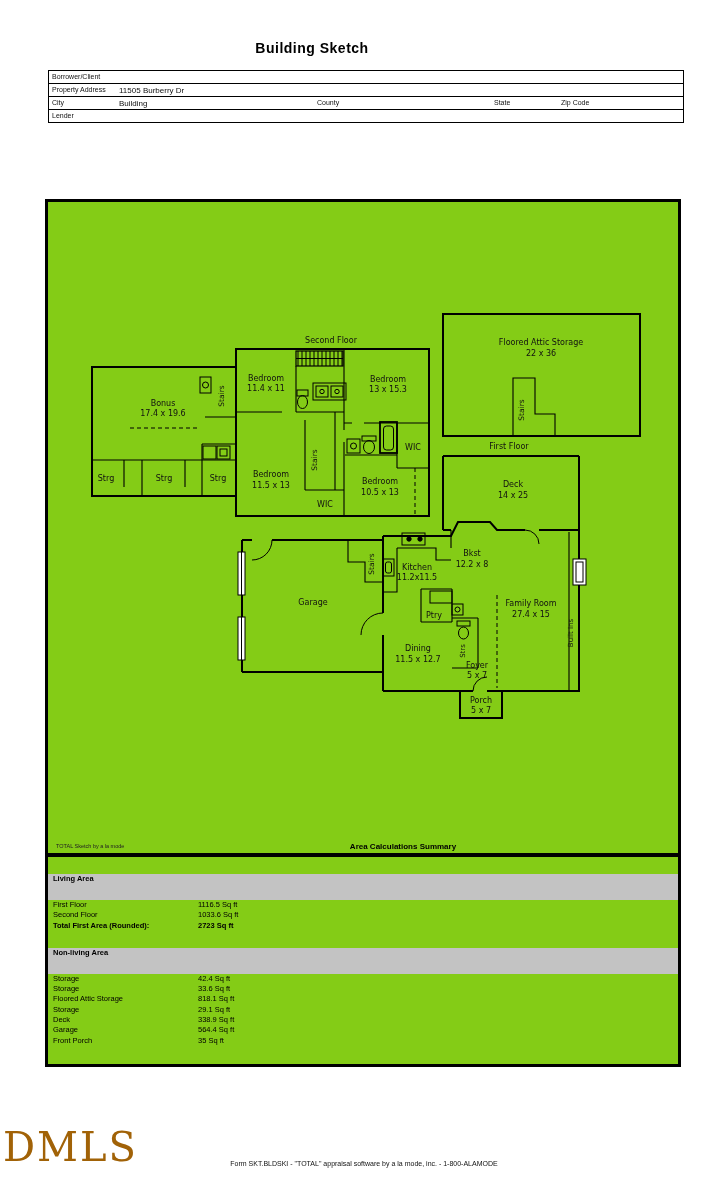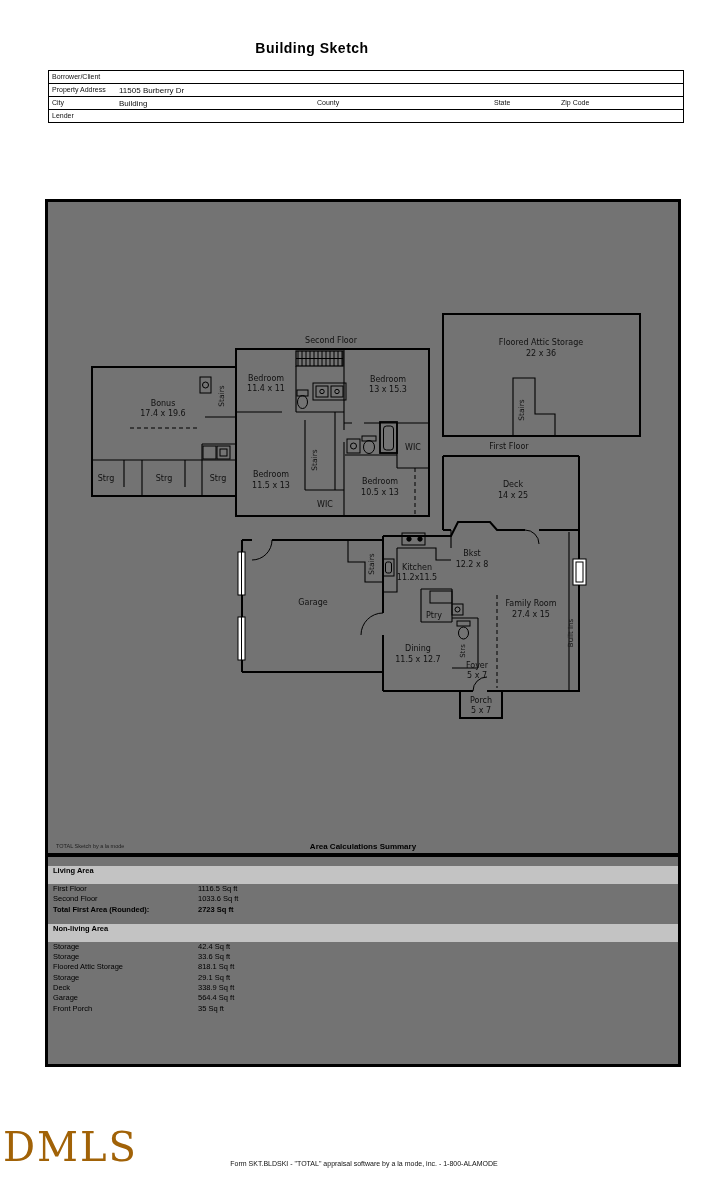--- a/index.html
+++ b/index.html
@@ -8,29 +8,29 @@
   
   .form-table{position:absolute;left:48px;top:70px;width:636px;border:1px solid #000;box-sizing:border-box;}
   .form-row{position:relative;height:12px;border-bottom:1px solid #000;font-size:7px;}
   .form-row:last-child{border-bottom:none;}
   .f-label{position:absolute;top:2px;left:3px;font-size:7px;color:#111;}
   .f-val{position:absolute;top:2px;left:70px;font-size:8px;color:#111;}
   .f-county{position:absolute;top:2px;left:268px;}
   .f-state{position:absolute;top:2px;left:445px;}
   .f-zip{position:absolute;top:2px;left:512px;}
   
-  .sketch-box{position:absolute;left:45px;top:199px;width:636px;height:868px;border:3px solid #000;box-sizing:border-box;background:#737373;}
+  .sketch-box{position:absolute;left:45px;top:199px;width:636px;height:868px;border:3px solid #000;box-sizing:border-box;background:#84cc16;}
   .sketch-box svg{position:absolute;left:0;top:0;}
   
   .summary{position:absolute;left:0;top:638px;width:630px;font-size:7.5px;}
   .sum-head{position:relative;height:13px;}
   .sum-brand{position:absolute;left:8px;top:3px;font-size:5.5px;color:#222;}
-  .sum-title{position:absolute;left:0;top:2px;width:100%;text-align:center;font-weight:bold;font-size:8px;}
+  .sum-title{position:absolute;left:0;top:2px;width:100%;text-align:center;font-weight:bold;font-size:8px;padding-left:40px;}
   .sum-bar{height:4px;background:#000;}
-  .sum-band{height:18px;line-height:10px;background:#c3c3c3;font-weight:bold;padding-left:5px;margin-top:9px;}
+  .sum-band{height:26px;line-height:10px;background:#c3c3c3;font-weight:bold;padding-left:5px;margin-top:17px;}
   .sum-row{position:relative;height:10.3px;line-height:10.3px;}
   .sum-row .lbl{position:absolute;left:5px;top:0;}
   .sum-row .val{position:absolute;left:150px;top:0;width:172px;text-align:left;}
   .sum-row.total{font-weight:bold;}
   
   .logo{position:absolute;left:3px;top:1124px;font-family:"DejaVu Serif",serif;font-size:40px;font-weight:normal;letter-spacing:2px;color:#a16207;transform:scaleY(1.02);}
   .form-line{position:absolute;left:0;top:1160px;width:728px;text-align:center;font-size:7px;color:#111;}
   text{font-family:"DejaVu Sans",sans-serif;fill:#111;}
 </style>
 </head>

